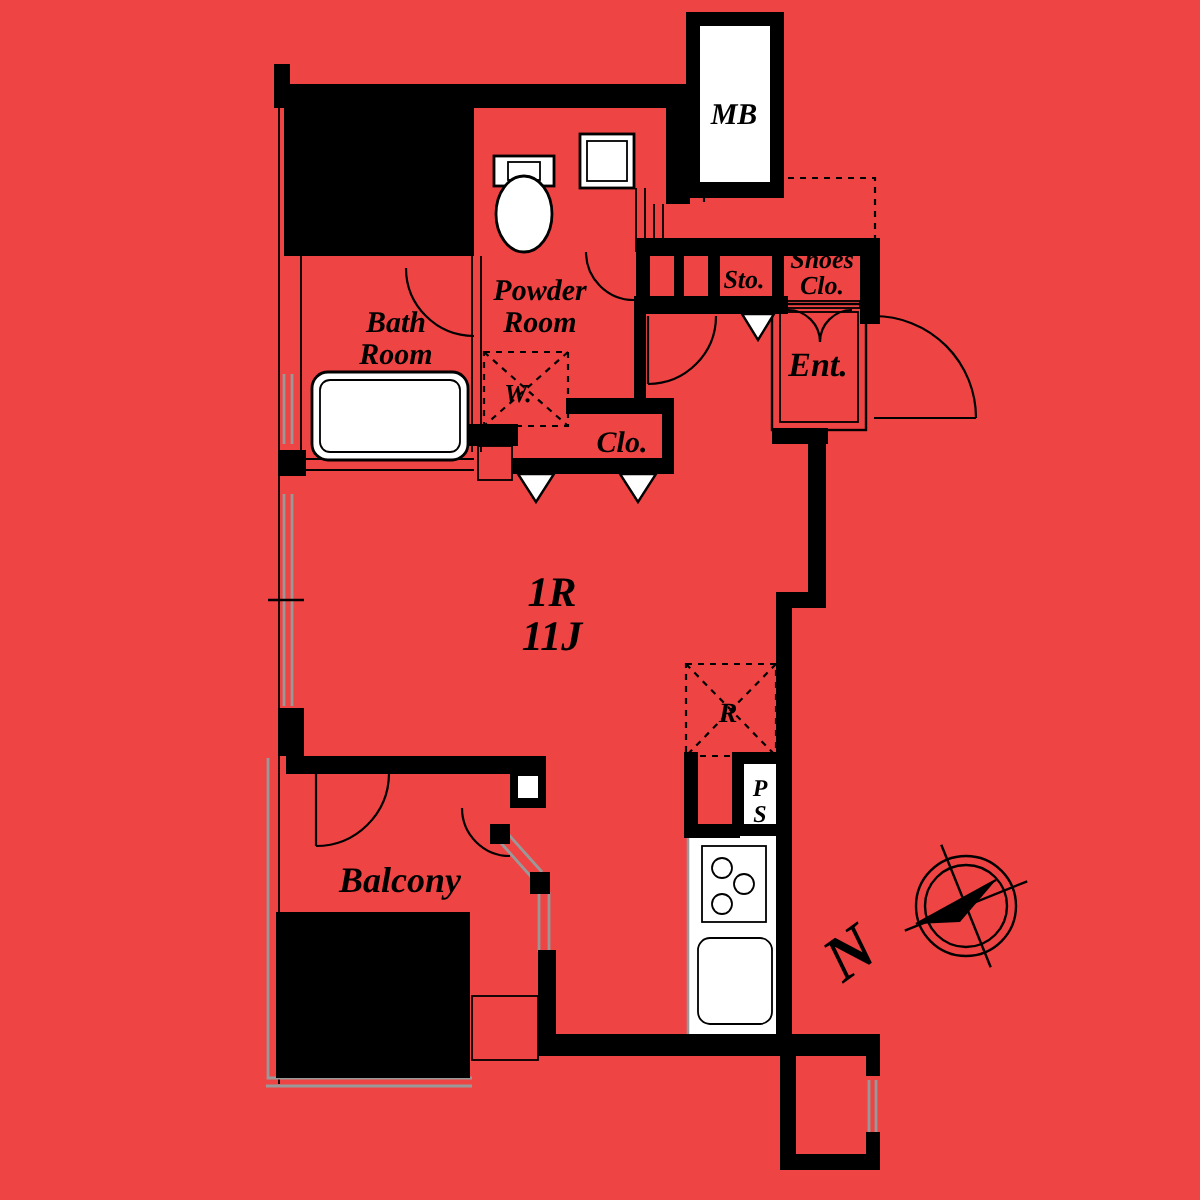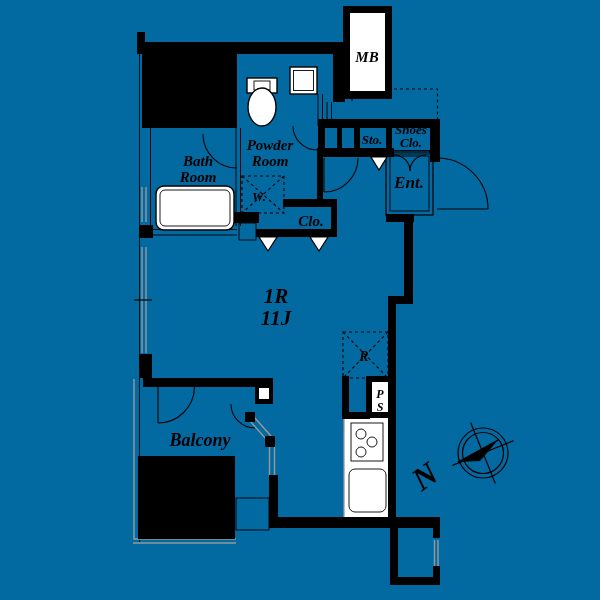--- a/index.html
+++ b/index.html
@@ -1,16 +1,16 @@
 <!DOCTYPE html>
 <html><head>
 <meta charset="utf-8">
 <style>
   html,body{margin:0;padding:0;background:#ffffff;}
-  .stage{position:relative;width:600px;height:600px;background:#0369a1;overflow:hidden;}
+  .stage{position:relative;width:600px;height:600px;background:#ef4444;overflow:hidden;}
   svg{position:absolute;left:0;top:0;}
   .lbl{font-family:"Liberation Serif","DejaVu Serif",serif;font-weight:bold;font-style:italic;
        fill:#000;text-anchor:middle;}
   .wall{fill:#000;stroke:none;}
   .thin{stroke:#000;stroke-width:1.2;fill:none;}
   .hair{stroke:#000;stroke-width:0.9;fill:none;}
   .glass{stroke:#999;stroke-width:1.4;fill:none;}
   .dash{stroke:#000;stroke-width:1.1;fill:none;stroke-dasharray:3 3;}
   .arc{stroke:#000;stroke-width:1.1;fill:none;}
   .fix{stroke:#000;stroke-width:1.4;fill:#fff;}

